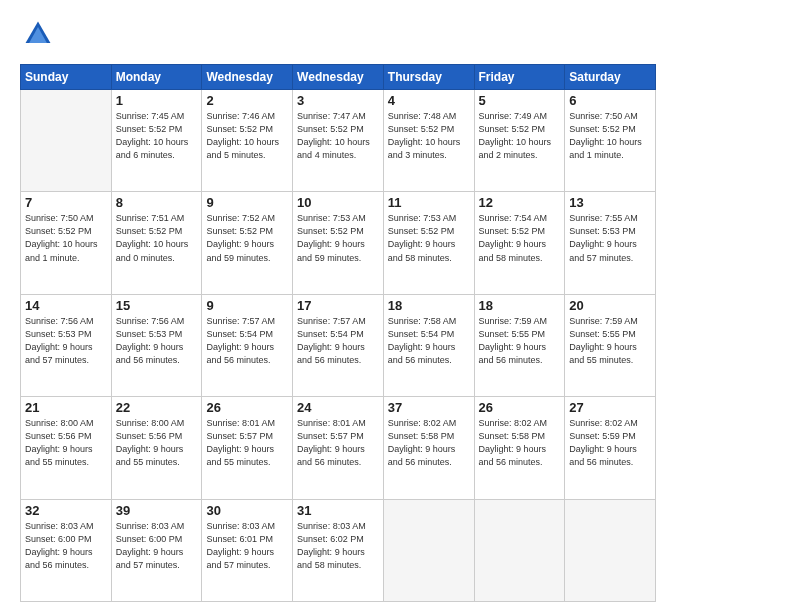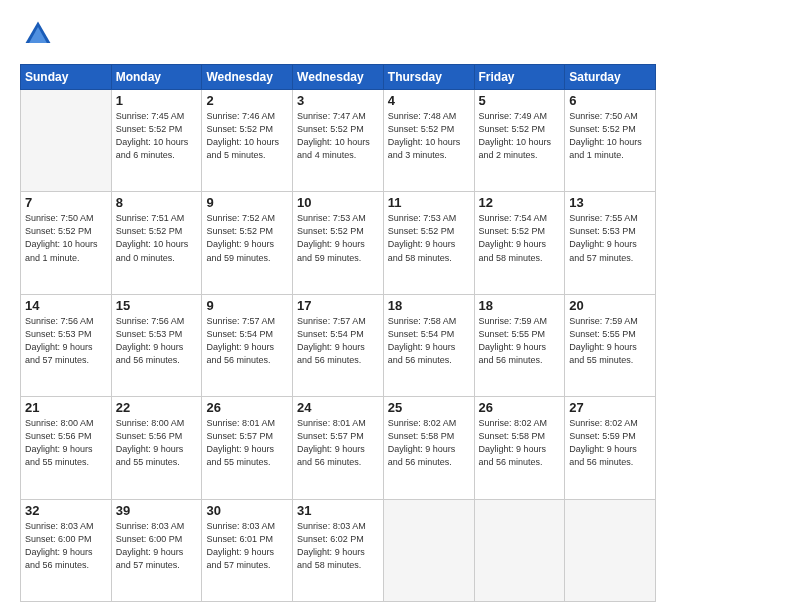--- a/index.html
+++ b/index.html
@@ -229,21 +229,21 @@
           </td>
           <td>
             <div class="day-num">26</div>
             <div class="cell-info">Sunrise: 8:01 AM<br>Sunset: 5:57 PM<br>Daylight: 9 hours and 55 minutes.</div>
           </td>
           <td>
             <div class="day-num">24</div>
             <div class="cell-info">Sunrise: 8:01 AM<br>Sunset: 5:57 PM<br>Daylight: 9 hours and 56 minutes.</div>
           </td>
           <td>
-            <div class="day-num">25</div>
+            <div class="day-num">37</div>
             <div class="cell-info">Sunrise: 8:02 AM<br>Sunset: 5:58 PM<br>Daylight: 9 hours and 56 minutes.</div>
           </td>
           <td>
             <div class="day-num">26</div>
             <div class="cell-info">Sunrise: 8:02 AM<br>Sunset: 5:58 PM<br>Daylight: 9 hours and 56 minutes.</div>
           </td>
           <td>
             <div class="day-num">27</div>
             <div class="cell-info">Sunrise: 8:02 AM<br>Sunset: 5:59 PM<br>Daylight: 9 hours and 56 minutes.</div>
           </td>

